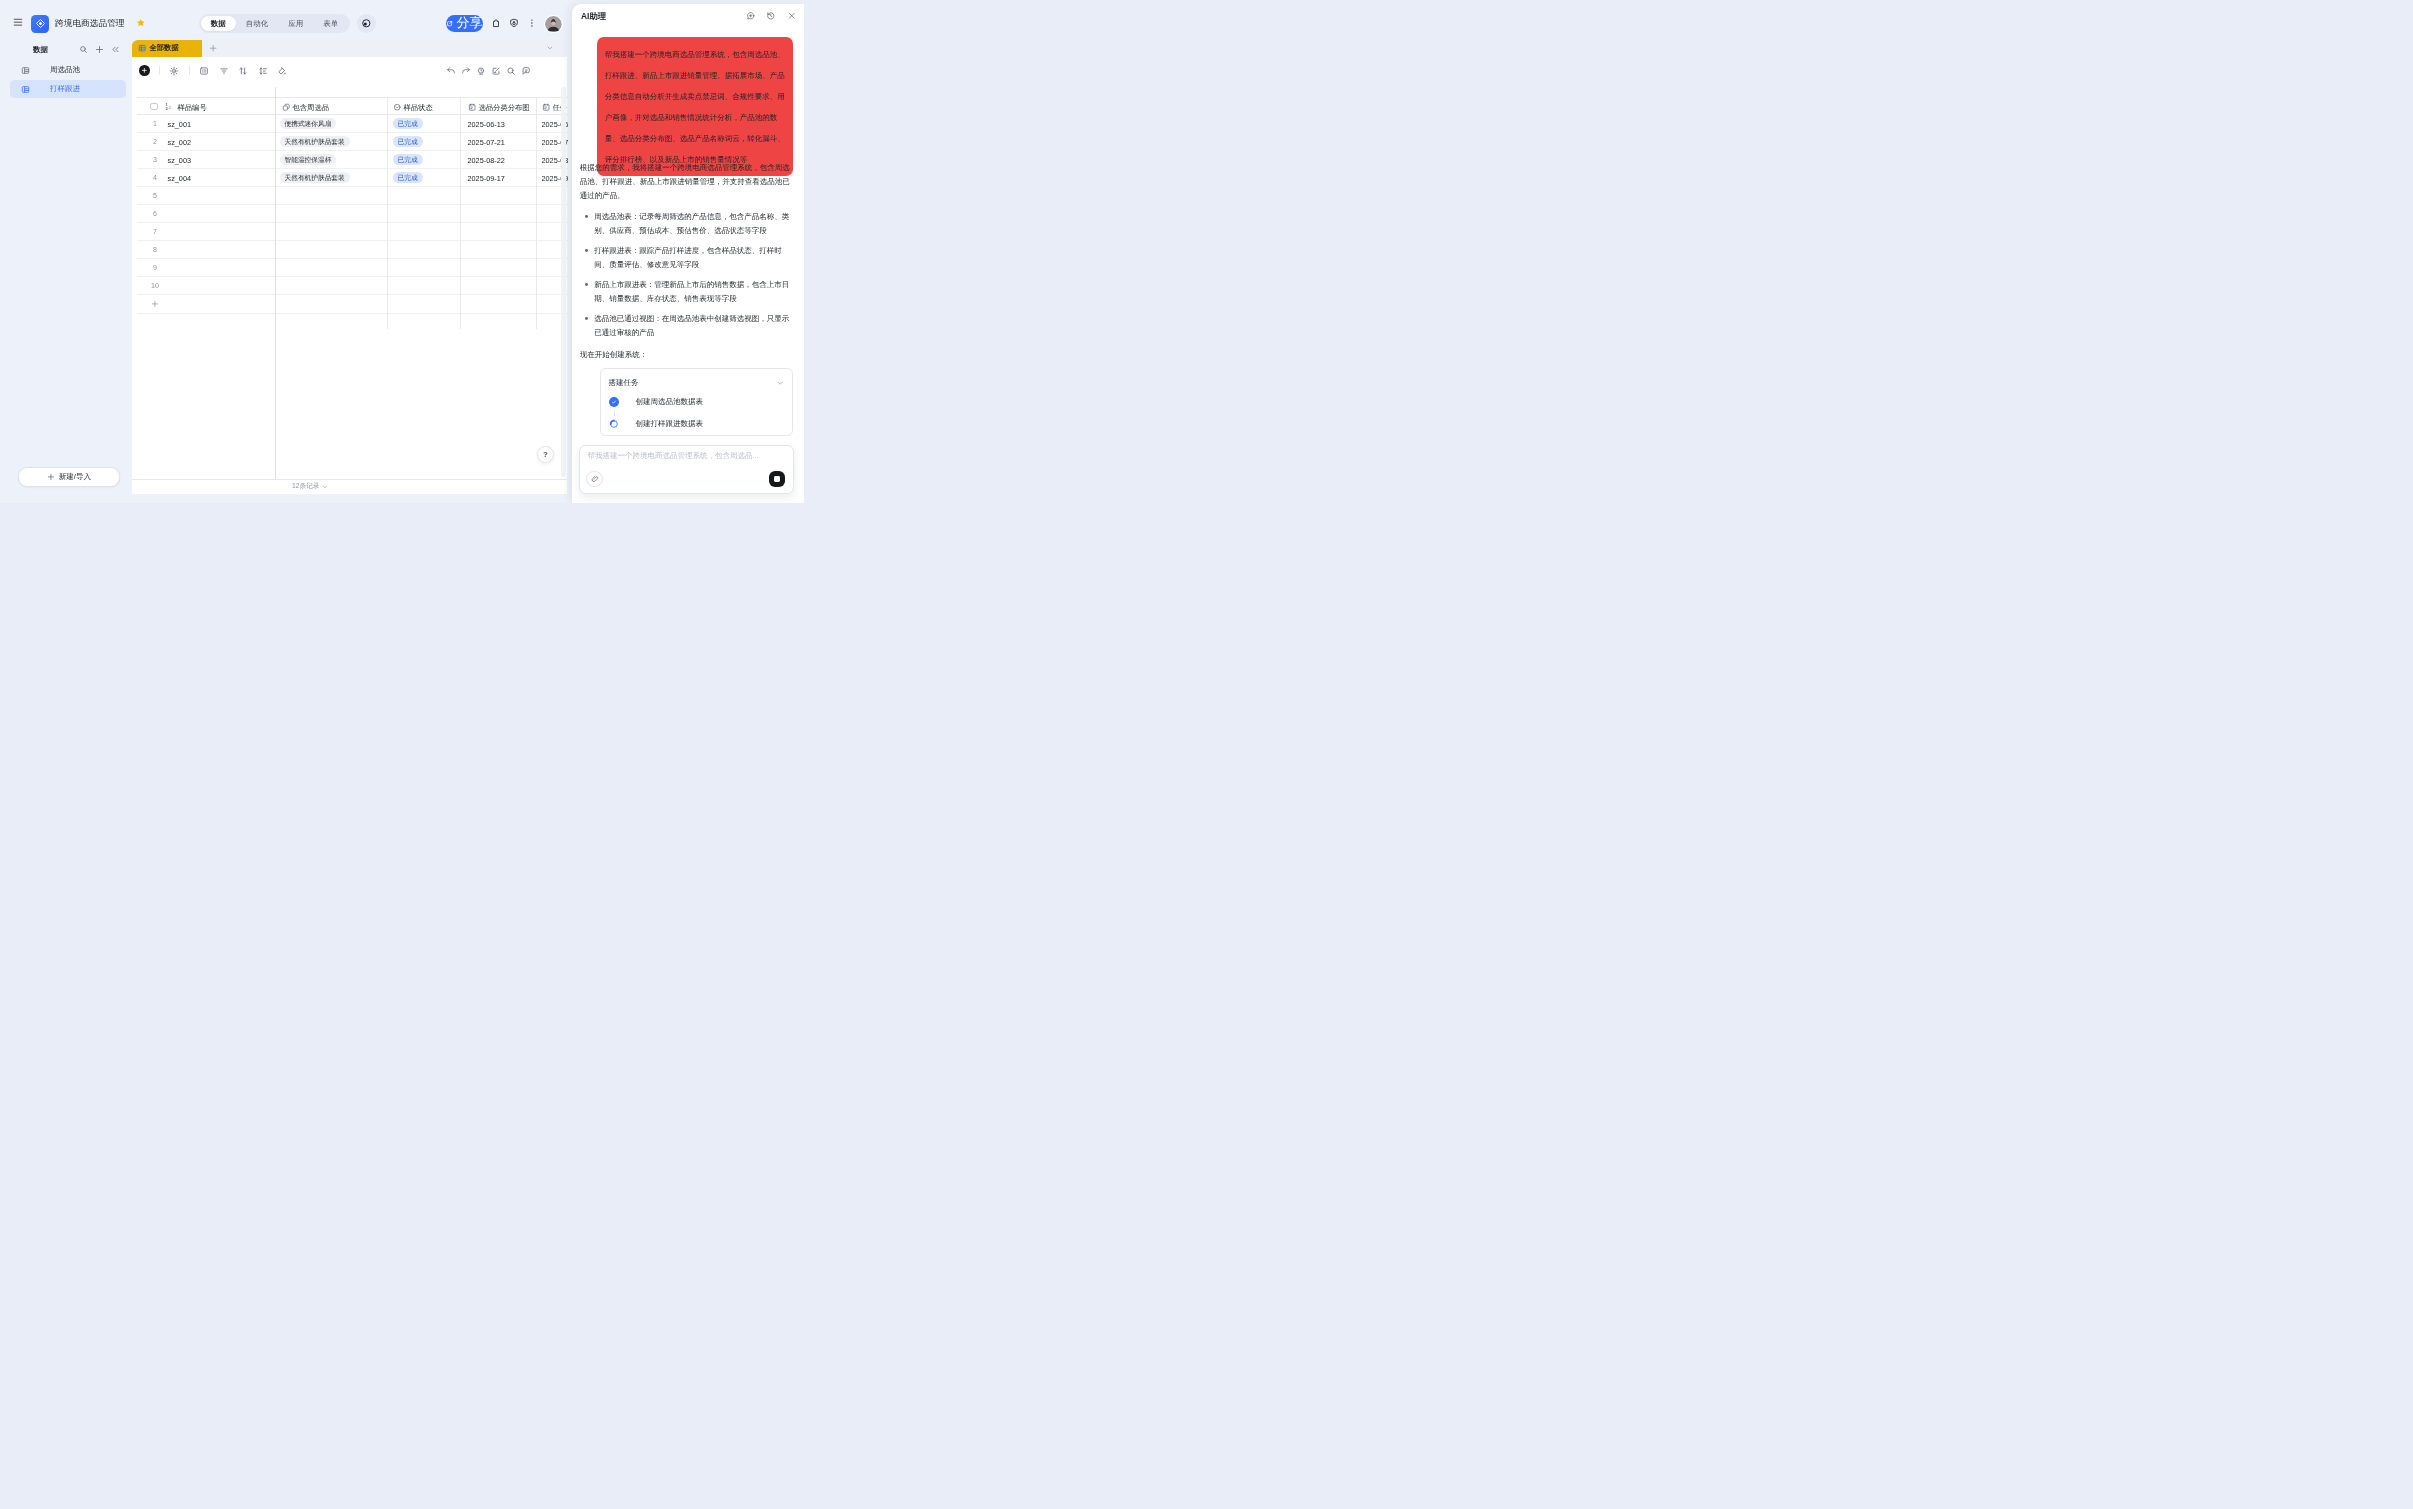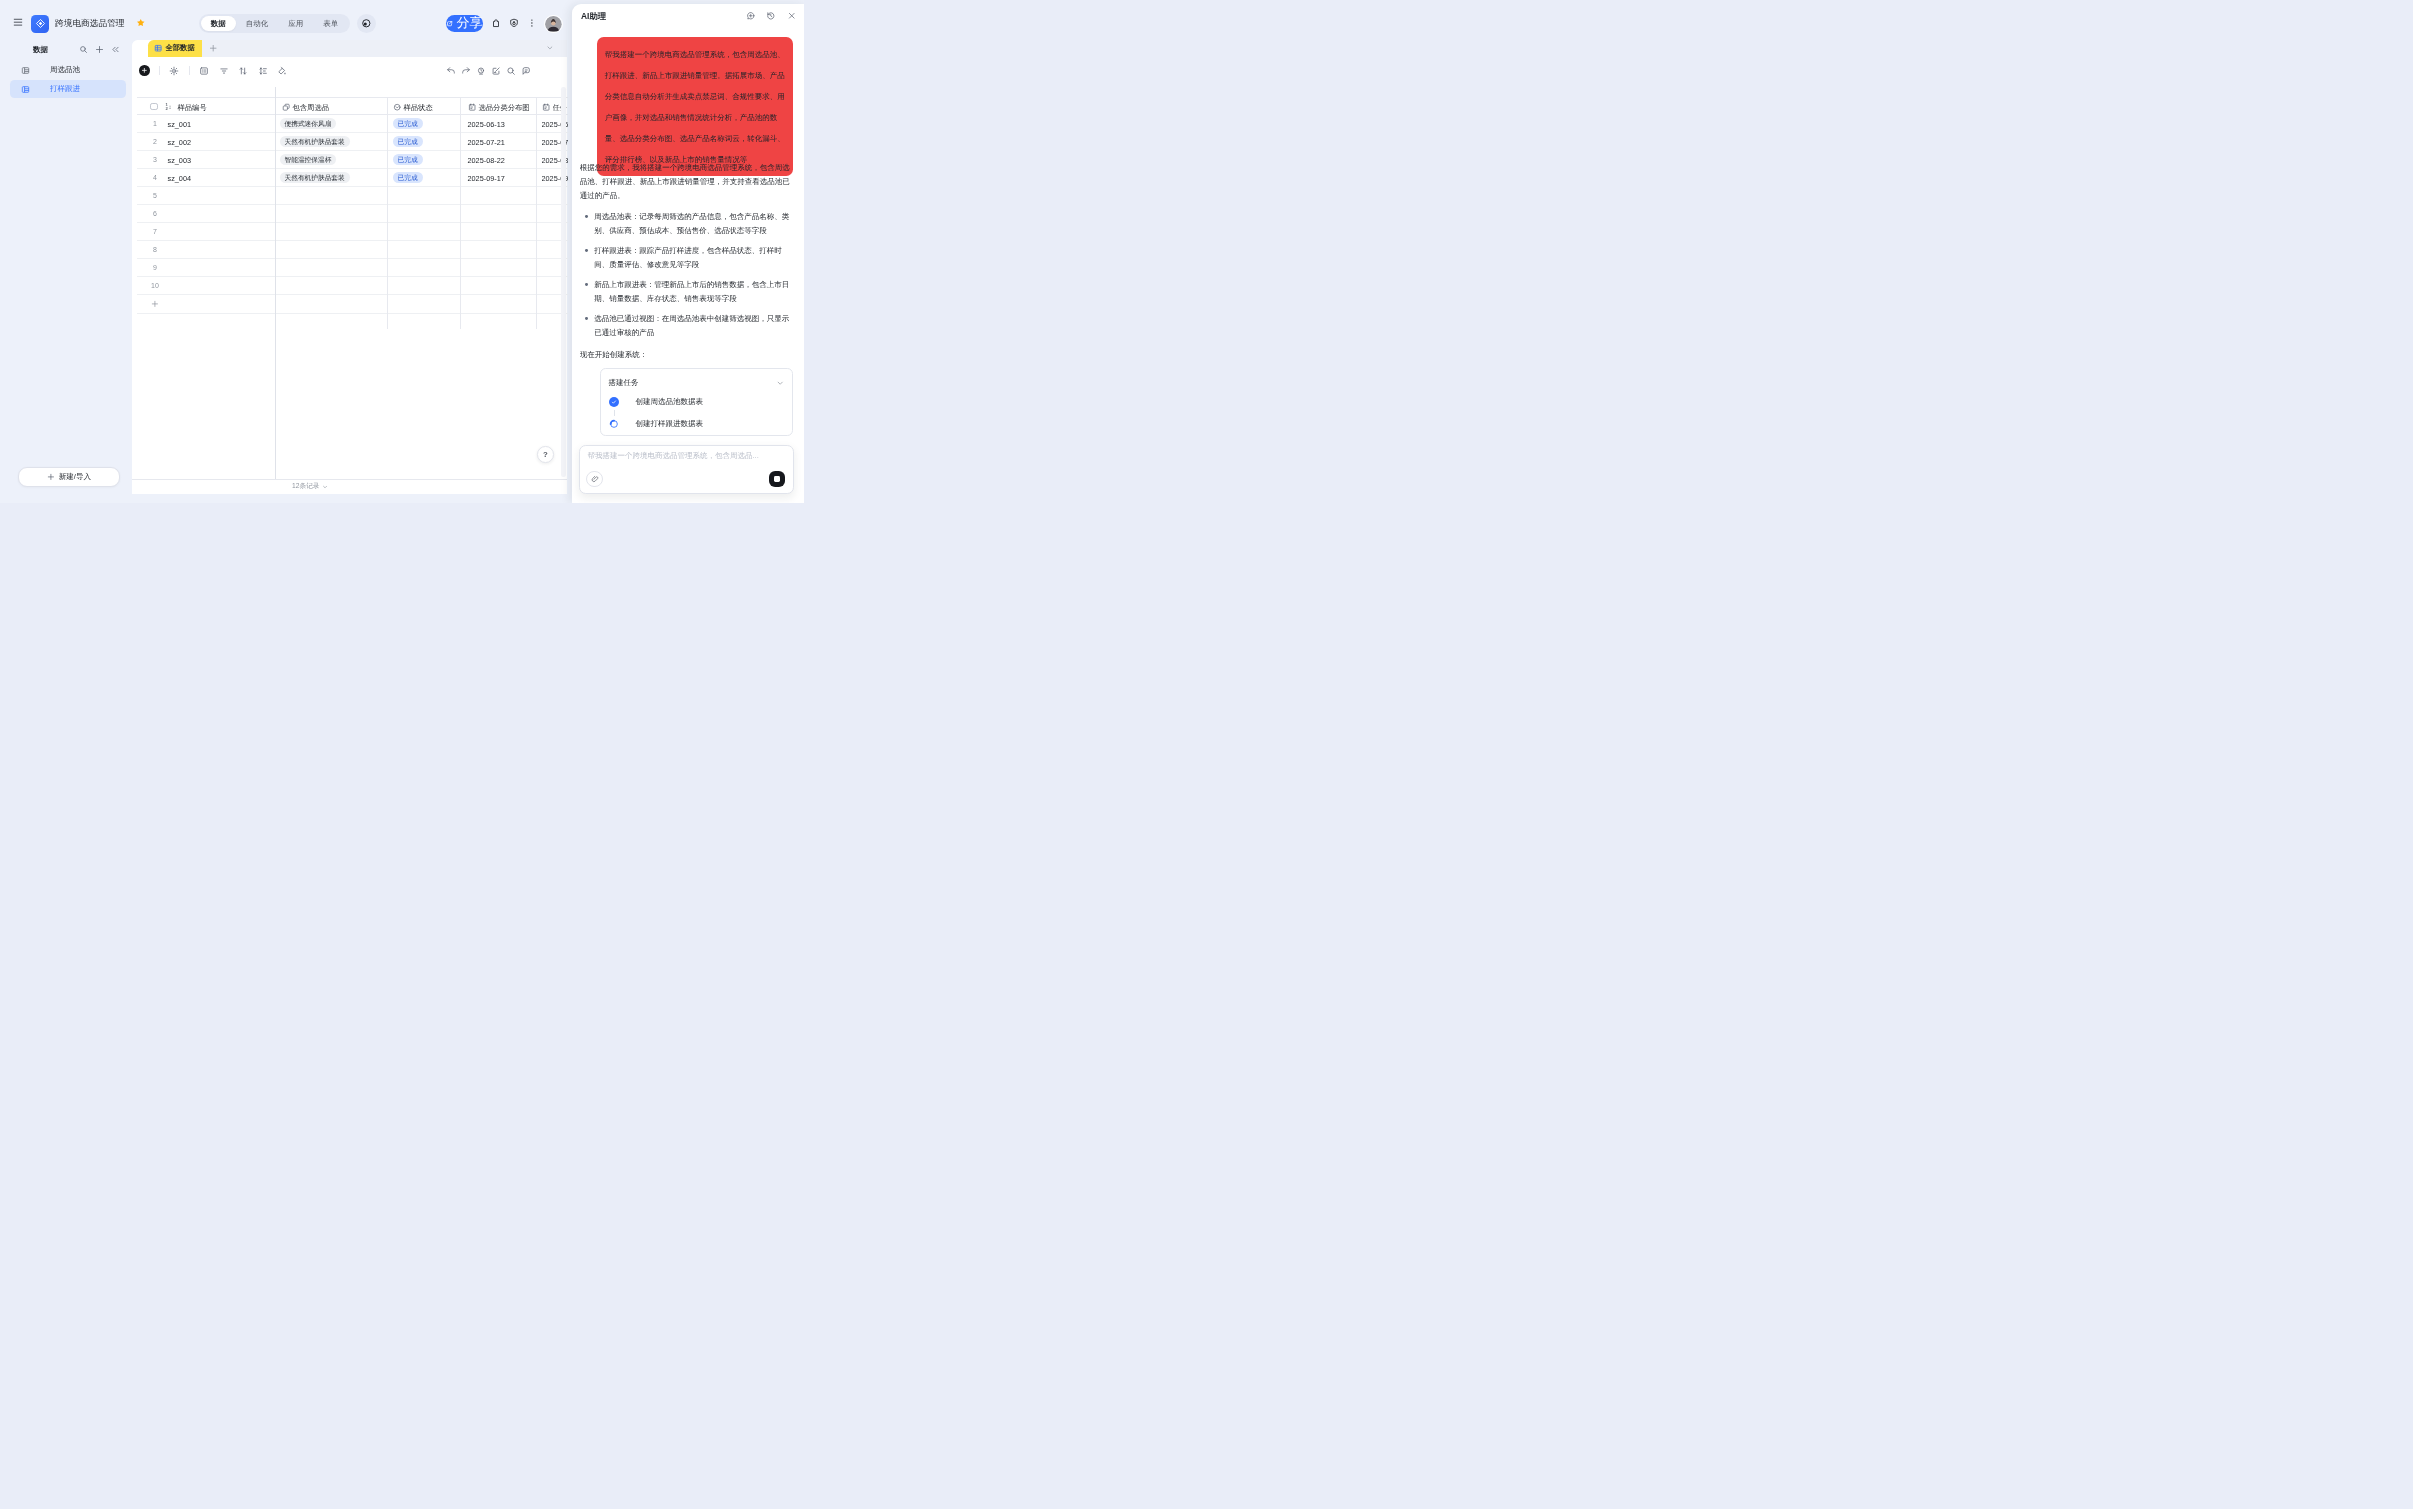--- a/index.html
+++ b/index.html
@@ -19,21 +19,21 @@
   .share-btn{left:446px;top:15px;width:37px;height:16.7px;border-radius:8.4px;background:#3370ff;color:#fff;font-size:13px;display:flex;align-items:center;justify-content:center;gap:2.8px;}
   .tb-ico{top:18px;}
   .avatar{left:544px;top:14.5px;width:16.7px;height:16.7px;border-radius:50%;overflow:hidden;border:0.6px solid #fff;}
   
   .sb-title{left:33px;top:45px;font-size:7.5px;font-weight:bold;color:#1f2329;}
   .sb-item{left:10px;width:116px;height:18.4px;border-radius:4.5px;display:flex;align-items:center;padding-left:11px;gap:20px;box-sizing:border-box;font-size:7.5px;color:#1f2329;}
   .sb-item.sel{background:#d6e3fc;color:#3370ff;font-weight:500;}
   .new-btn{left:18px;top:467px;width:100px;height:18px;background:#fff;border:0.6px solid #dfe2eb;border-radius:9px;box-shadow:0 0.6px 2.2px rgba(31,35,41,.05);display:flex;align-items:center;justify-content:center;gap:3.9px;font-size:7.5px;color:#1f2329;}
   
   .main-card{left:132px;top:40px;width:435px;height:454px;background:#fff;border-radius:5.6px 0 0 5.6px;}
-  .view-tab{left:0;top:0;width:70px;height:16.7px;background:#fde047;border-radius:5.6px 0 0 0;display:flex;align-items:center;padding-left:6.1px;gap:3px;box-sizing:border-box;margin-left:16px;}
+  .view-tab{left:0;top:0;width:70px;height:16.7px;background:#eab308;border-radius:5.6px 0 0 0;display:flex;align-items:center;padding-left:6.1px;gap:3px;box-sizing:border-box;}
   .view-tab .lbl{font-size:7.3px;font-weight:600;color:#1f2329;}
   .tab-rest{left:70px;top:0;right:0;height:16.7px;background:#edf0f7;display:flex;align-items:center;}
   .toolbar{left:0;top:16.7px;right:0;height:28px;display:flex;align-items:center;padding-left:7.3px;box-sizing:border-box;gap:9.5px;}
   .toolbar .sep{width:0.6px;height:9px;background:#e5e7ee;}
   .tool-right{position:absolute;right:36px;top:16.7px;height:28px;display:flex;align-items:center;gap:5px;}
   .addrec{width:10.6px;height:10.6px;border-radius:50%;background:#17191d;display:flex;align-items:center;justify-content:center;}
   
   .grid{left:4.5px;top:57px;width:431px;}
   .t-head{position:relative;height:18px;border-top:0.6px solid #e7e9ef;border-bottom:0.6px solid #e7e9ef;box-sizing:border-box;}
   .t-row{position:relative;height:18px;border-bottom:0.6px solid #eef0f3;box-sizing:border-box;}

